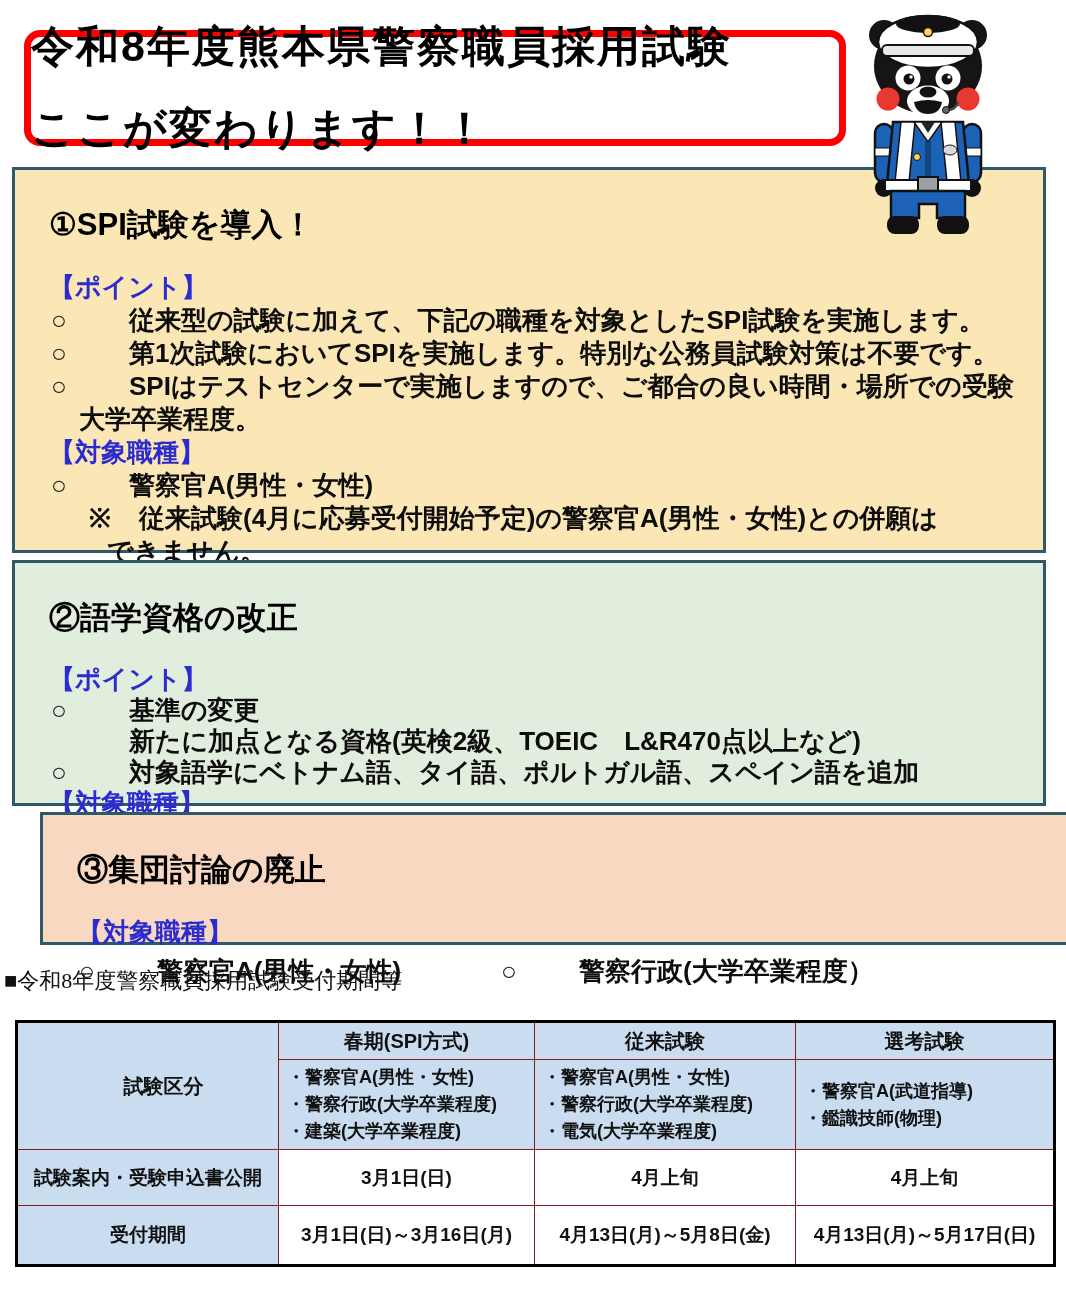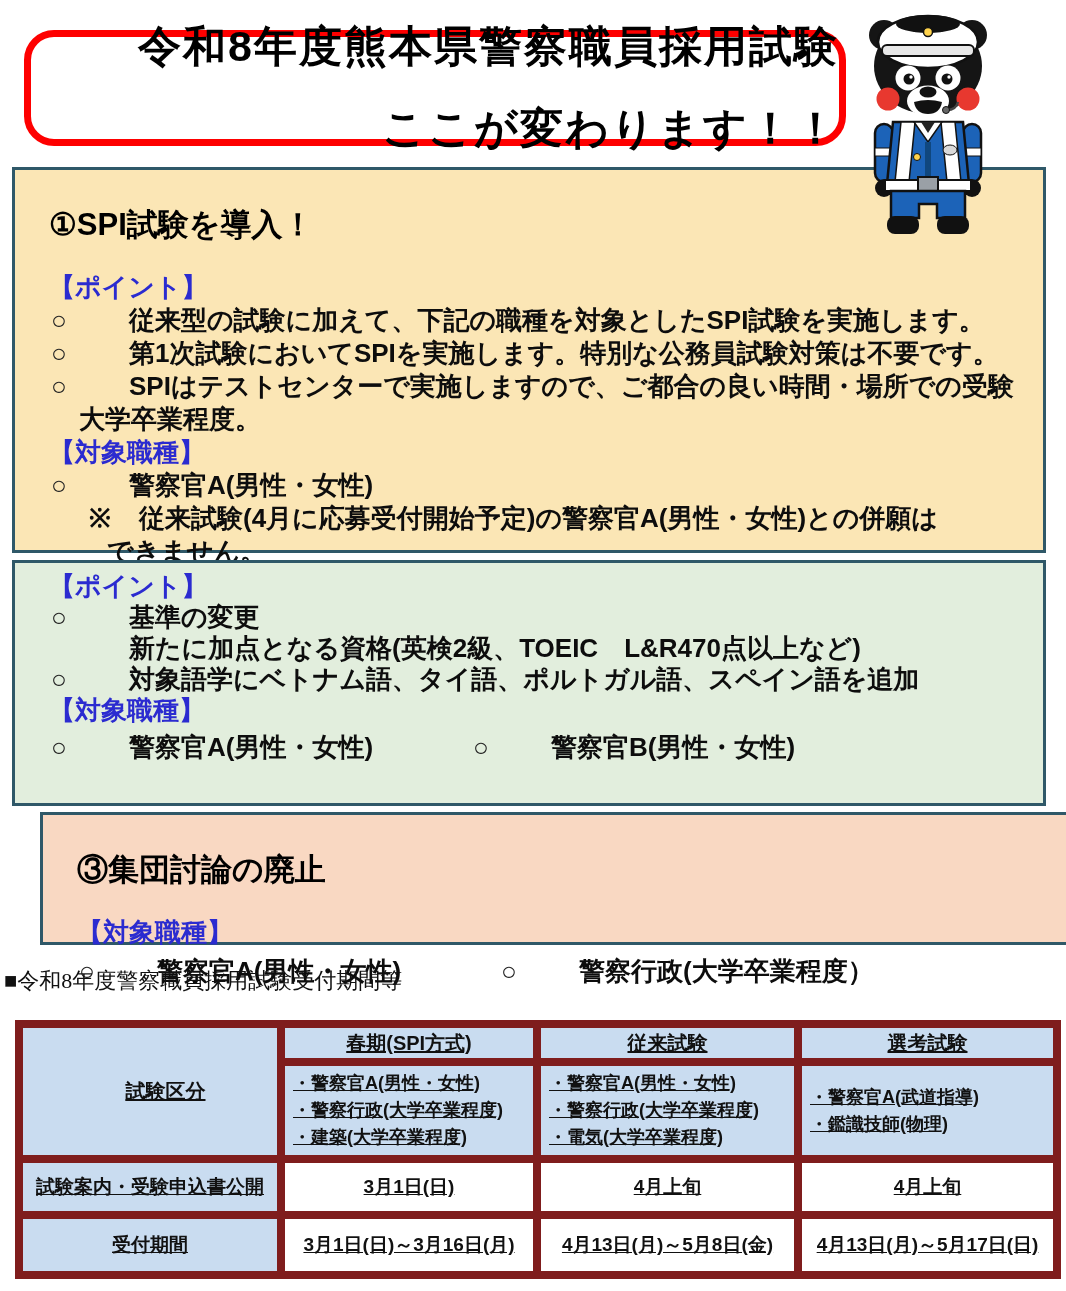--- a/index.html
+++ b/index.html
@@ -1,22 +1,22 @@
 <!DOCTYPE html>
 <html><head>
 <meta charset="utf-8">
 <style>
   html,body{margin:0;padding:0;background:#fff;}
   .page{position:relative;width:1066px;height:1291px;background:#fff;overflow:hidden;
         font-family:"Liberation Sans",sans-serif;color:#0d0d0d;}
 
   
   .title-box{position:absolute;left:24px;top:30px;width:808px;height:102px;
-    border:7px solid #FE0000;border-radius:30px;background:#fff;
-    display:flex;flex-direction:column;justify-content:center;align-items:flex-end;gap:30px;}
+    border:7px solid #FE0000;border-radius:16px;background:#fff;
+    display:flex;flex-direction:column;justify-content:center;align-items:flex-start;gap:30px;}
   .title-line{font-size:43px;font-weight:bold;line-height:1.2;letter-spacing:2px;color:#000;white-space:nowrap;}
 
   
   .mascot{position:absolute;left:850px;top:2px;width:156px;height:240px;z-index:5;}
 
   
   .sec{position:absolute;left:12px;width:1034px;box-sizing:border-box;
        border:3px solid #2F5868;padding:8px 26px 0 26px;}
   .sec1{top:167px;height:386px;background:#FBE6B5;}
   .sec2{top:560px;height:246px;background:#E2EEDD;}
@@ -36,21 +36,21 @@
   .pair .item{display:flex;}
   .pair .item.first{width:422px;}
 
   
   .tbl-caption{position:absolute;left:4px;top:966px;
     font-family:Liberation Serif, serif;font-size:22px;color:#111;white-space:nowrap;}
 
   
   table.sched{position:absolute;left:15px;top:1020px;width:1038px;
     border-collapse:collapse;table-layout:fixed;border:3px solid #000;}
-  table.sched td{border:8px solid #7f1d1d;box-sizing:border-box;text-decoration:underline;}
+  table.sched td{border:1px solid #7f1d1d;box-sizing:border-box;}
   .hdr-cell{background:#C9DCF0;font-size:20px;font-weight:bold;text-align:center;height:38px;color:#111;}
   .kubun-label{background:#C9DCF0;font-size:20px;font-weight:bold;text-align:center;vertical-align:middle;color:#111;padding-left:32px;}
   .kubun-cell{background:#C9DCF0;height:86px;vertical-align:middle;
     font-size:18px;font-weight:bold;line-height:1.5;padding:4px 2px 4px 8px;color:#111;}
   .row-label{background:#C9DCF0;font-size:19px;font-weight:bold;text-align:center;vertical-align:middle;color:#111;}
   .data-cell{background:#fff;font-size:19px;font-weight:bold;text-align:center;vertical-align:middle;color:#111;padding:2px;}
   .r-annai td{height:56px;}
   .r-uketsuke td{height:60px;}
 </style>
 </head>
@@ -135,20 +135,21 @@
       <span class="mk">○</span>
       <span class="tx">警察行政(大学卒業程度)</span>
     </div>
     <div class="row line">
       <span class="mk">○</span>
       <span class="tx">建築(大学卒業程度)</span>
     </div>
   </section>
 
   <section class="sec sec2">
+    <h2 class="sec-heading">②語学資格の改正</h2>
     <div class="row label">【ポイント】</div>
     <div class="row line">
       <span class="mk">○</span>
       <span class="tx">基準の変更</span>
     </div>
     <div class="row plain">新たに加点となる資格(英検2級、TOEIC　L&amp;R470点以上など)</div>
     <div class="row line">
       <span class="mk">○</span>
       <span class="tx">対象語学にベトナム語、タイ語、ポルトガル語、スペイン語を追加</span>
     </div>

